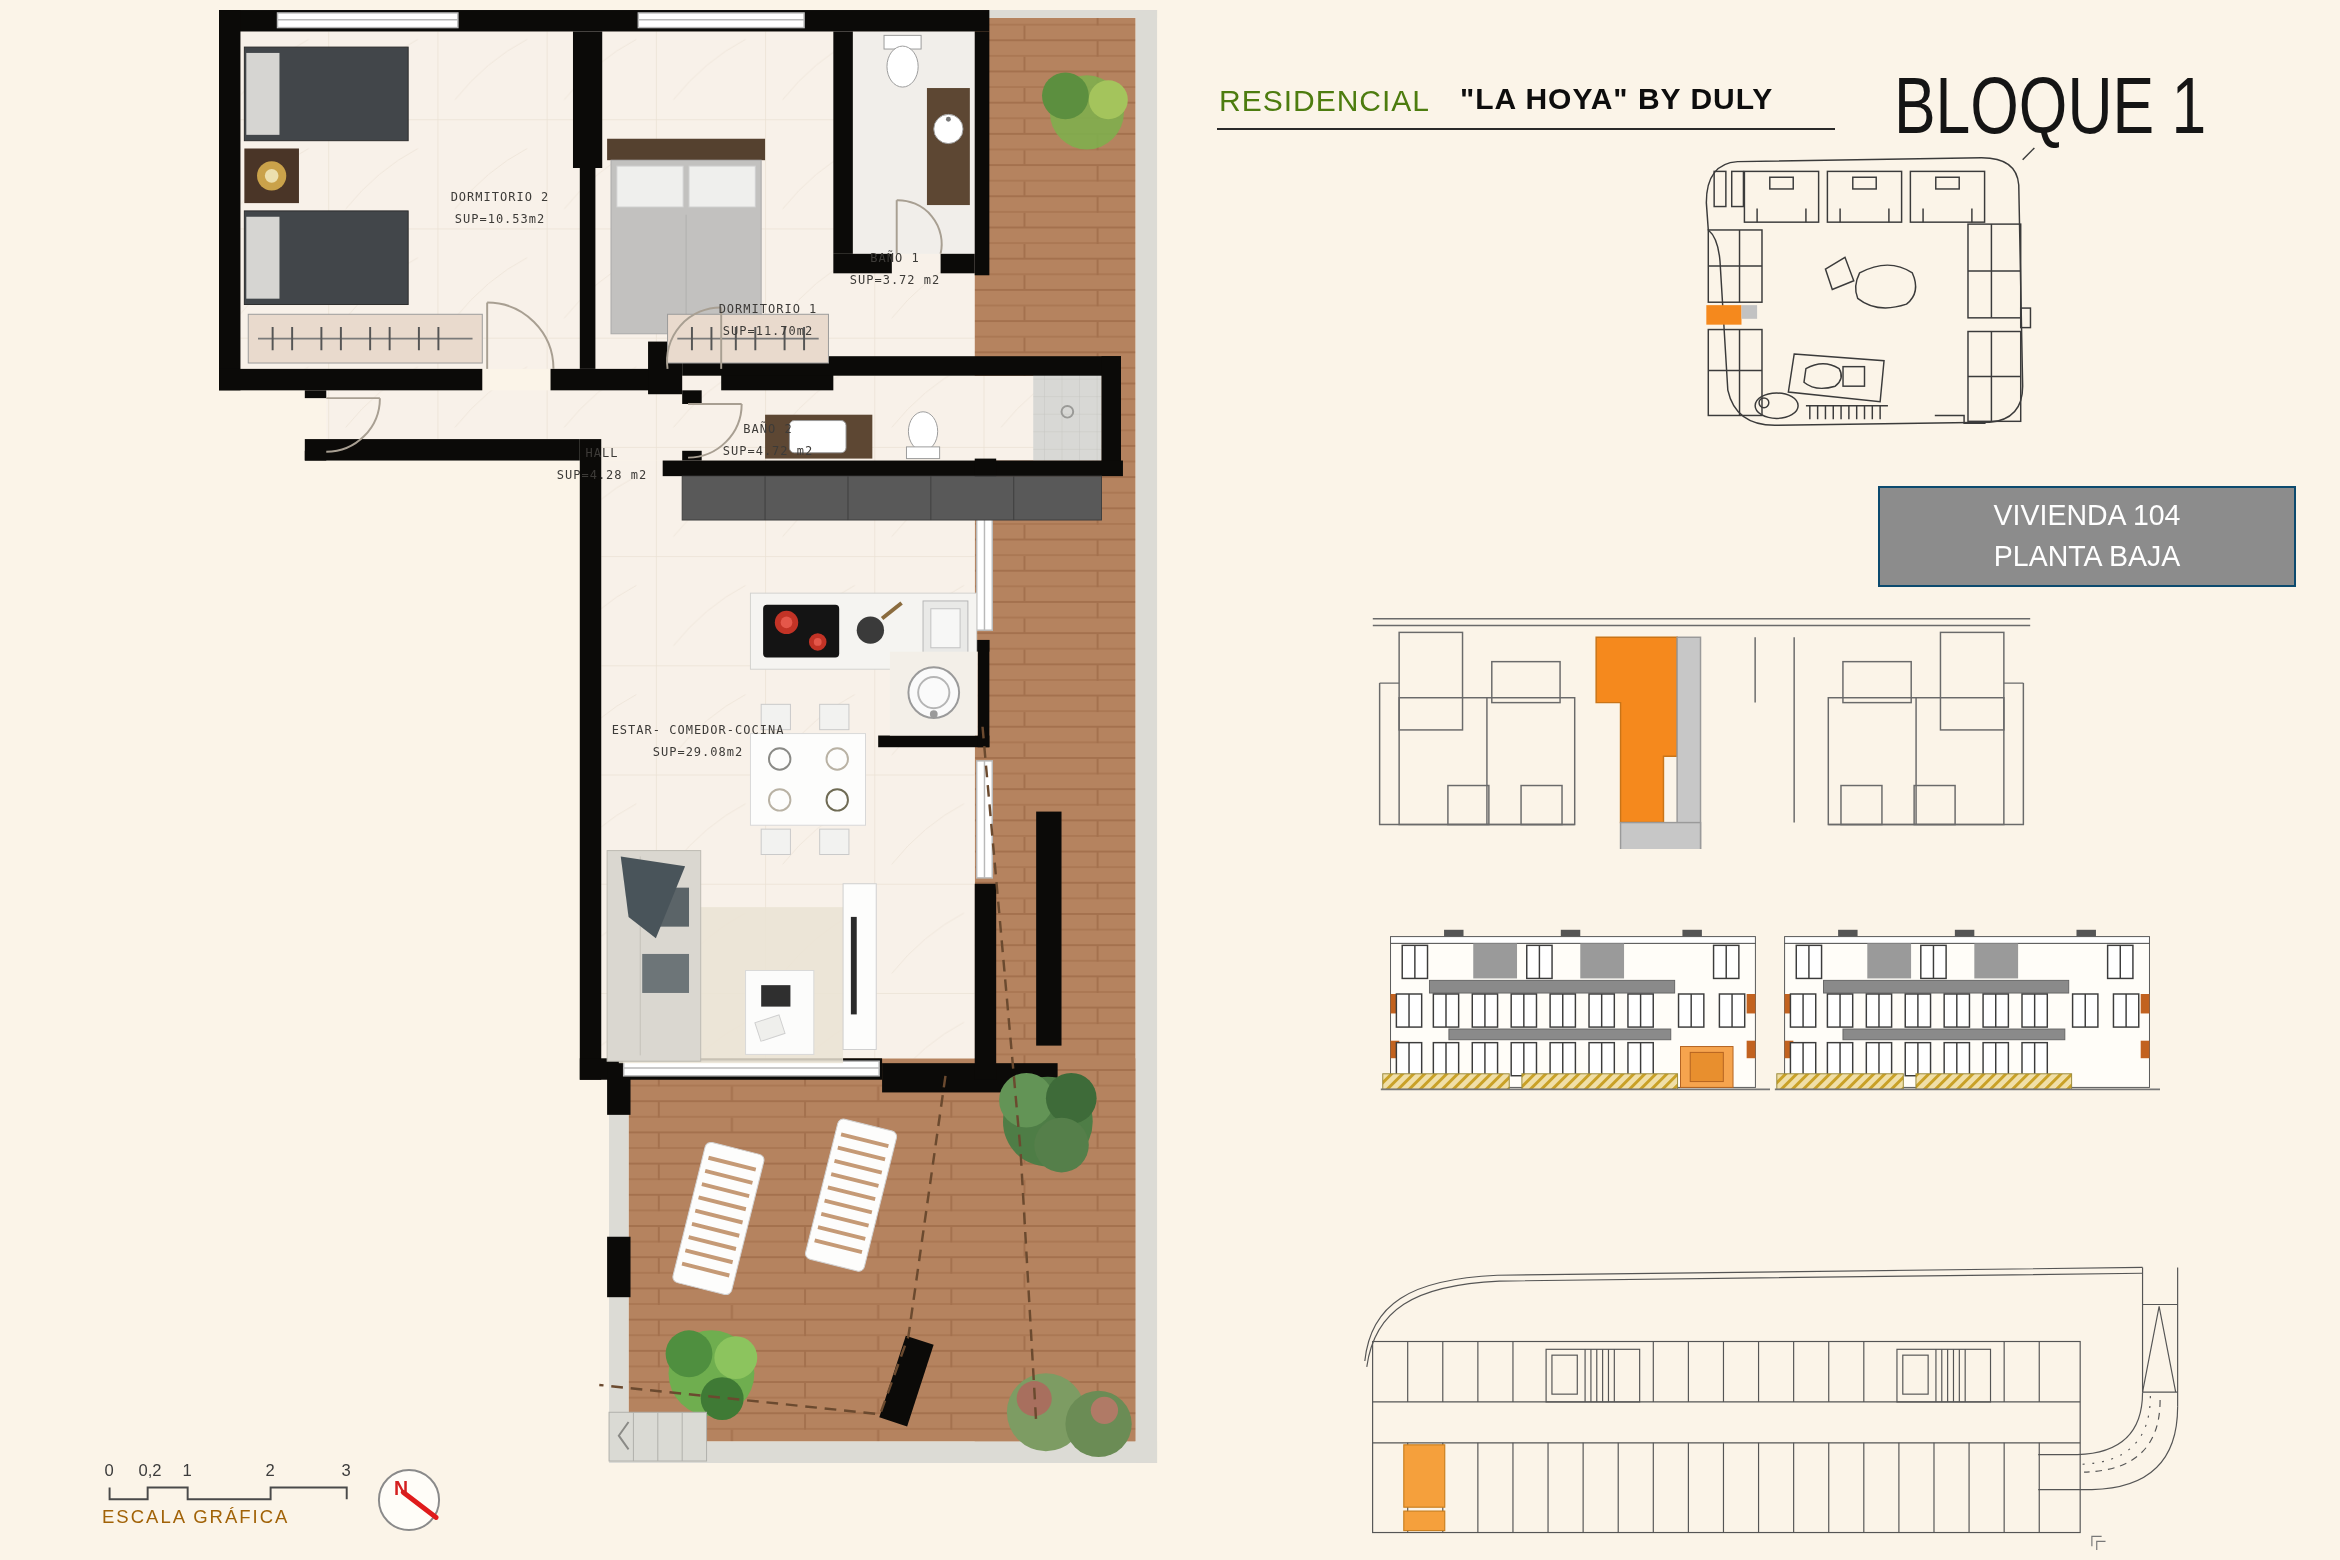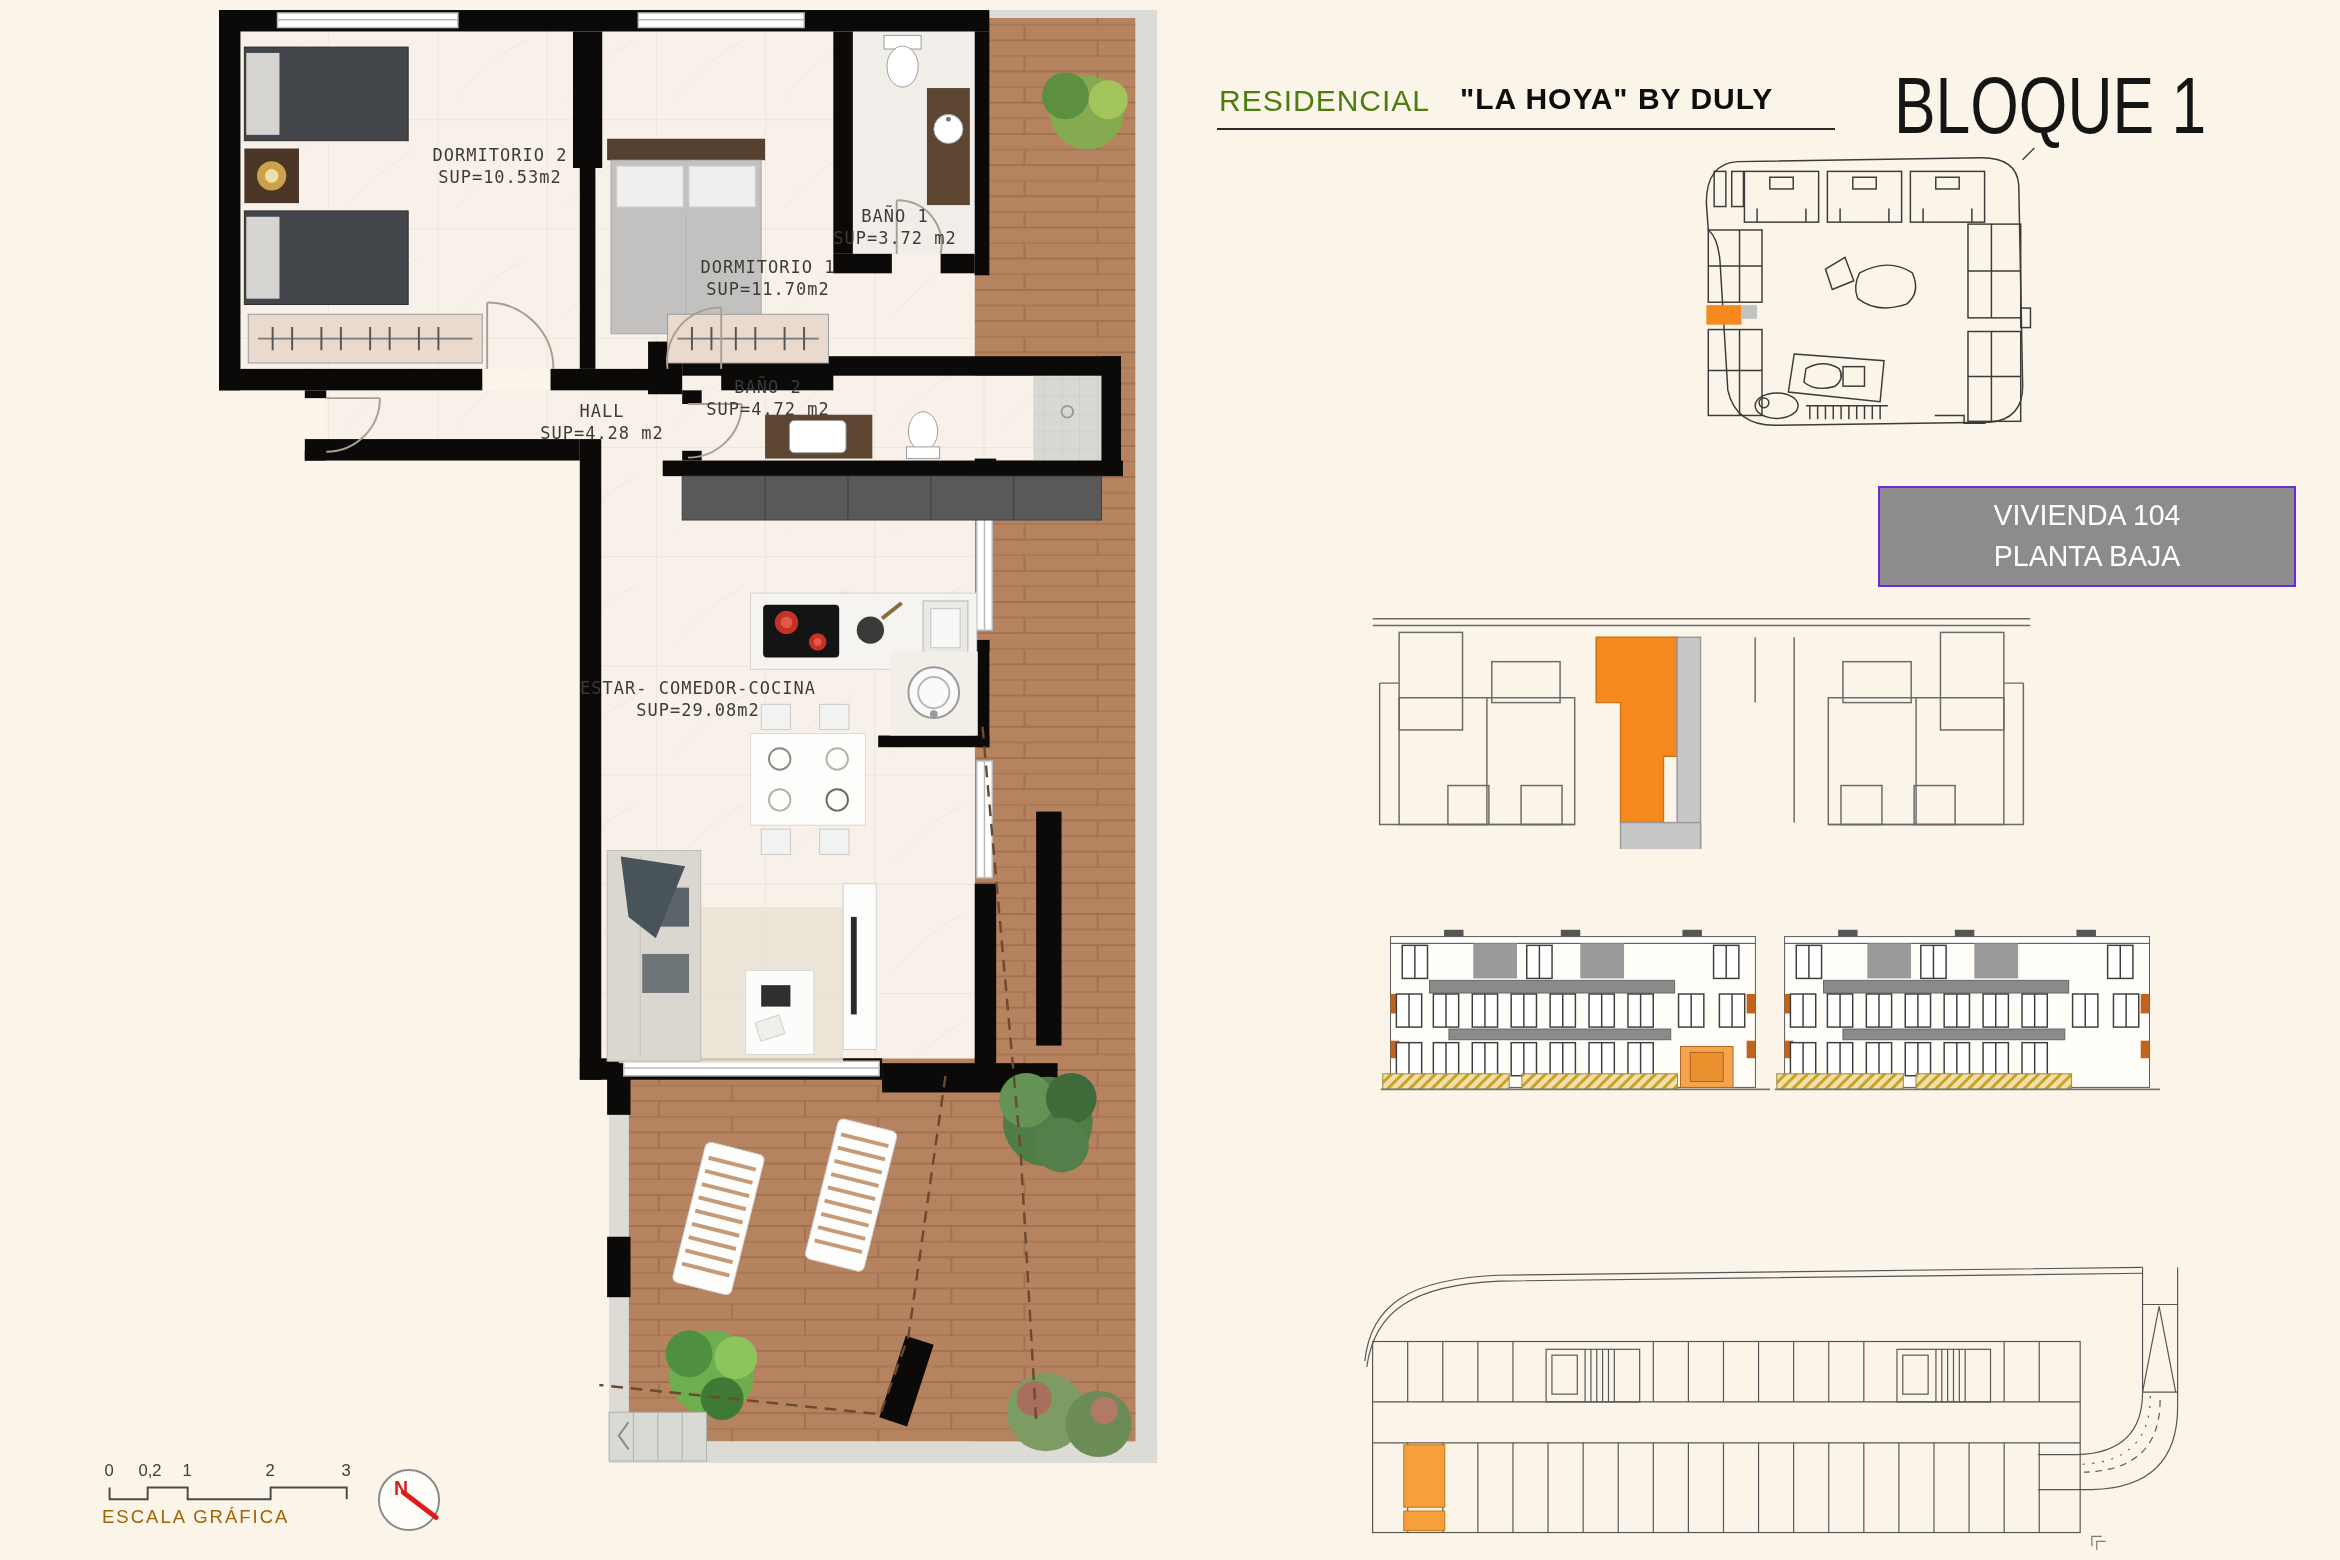--- a/index.html
+++ b/index.html
@@ -1,20 +1,20 @@
 <!DOCTYPE html>
 <html><head>
 <meta charset="utf-8">
 <style>
   html,body{margin:0;padding:0;background:#FBF4E8;}
   .page{position:relative;width:2341px;height:1560px;background:#FBF4E8;overflow:hidden;
         font-family:"Liberation Sans",sans-serif;}
   .abs{position:absolute;}
   .cad{font-family:"DejaVu Sans Mono",monospace;color:#3d3b38;text-align:center;
-       font-size:17px;line-height:22.4px;letter-spacing:1px;white-space:nowrap;}
+       font-size:12px;line-height:22.4px;letter-spacing:1px;white-space:nowrap;margin-top:42px;}
   .roomlabel{transform:translate(-50%,0);}
   .hdr-res{font-size:30px;color:#4d7c0f;letter-spacing:1px;white-space:nowrap;}
   .hdr-proj{font-size:30px;font-weight:bold;color:#0d0d0d;letter-spacing:1px;white-space:nowrap;}
   .hdr-rule{height:2px;background:#2a2a2a;}
   .bloque{font-size:80px;color:#151515;transform:scaleX(.78);transform-origin:left top;white-space:nowrap;}
   .tblrow{font-size:30px;color:#161616;transform:scaleX(.93);transform-origin:left center;white-space:nowrap;}
   .tblval{font-size:30px;color:#161616;white-space:nowrap;}
   .unitline{font-size:30px;color:#ffffff;text-align:center;white-space:nowrap;transform:scaleX(.95);transform-origin:center;}
   .scale-num{font-size:16.6px;color:#3c3c3c;transform:translate(-50%,0);}
   .escala{font-size:18.5px;letter-spacing:2px;color:#a16207;white-space:nowrap;}
@@ -327,21 +327,21 @@
       <path d="M118,215 L210,222 L206,264 L112,254 Z"></path>
       <path d="M130,230 q18,-10 34,0 q6,10 -4,18 q-20,6 -32,-4 Z"></path>
       <rect x="168" y="228" width="22" height="20"></rect>
       <ellipse cx="100" cy="268" rx="22" ry="13"></ellipse>
         <circle cx="87" cy="265" r="5"></circle>
       <path d="M130,268h84 M134,268v14M142,268v14M150,268v14M158,268v14M166,268v14M174,268v14M182,268v14M190,268v14M198,268v14M206,268v14"></path>
       <path d="M262,278h30v8h22"></path>
     </g>
   </svg>
 
-  <div class="abs" style="left:1878px;top:486px;width:414px;height:97px;background:#8C8C8C;border:2px solid #6d28d9">
+  <div class="abs" style="left:1878px;top:486px;width:414px;height:97px;background:#8C8C8C;border:2px solid #0c4a6e">
     <div class="abs unitline" style="left:0;right:0;top:9.8px">VIVIENDA 104</div>
     <div class="abs unitline" style="left:0;right:0;top:51px">PLANTA BAJA</div>
   </div>
 
   <svg class="abs" style="left:1365px;top:605px" width="673" height="244" viewBox="0 0 690 250" fill="none" stroke="#6a6a6a" stroke-width="1.5">
     <path d="M8,14H682 M8,21H682"></path>
     <g>
       <path d="M15,80 L35,80 M15,80 L15,225 L215,225"></path>
       <rect x="35" y="95" width="180" height="130"></rect>
       <rect x="35" y="28" width="65" height="100"></rect>

